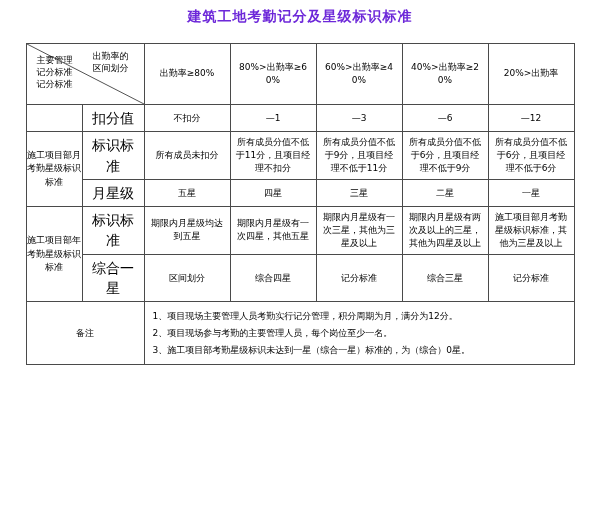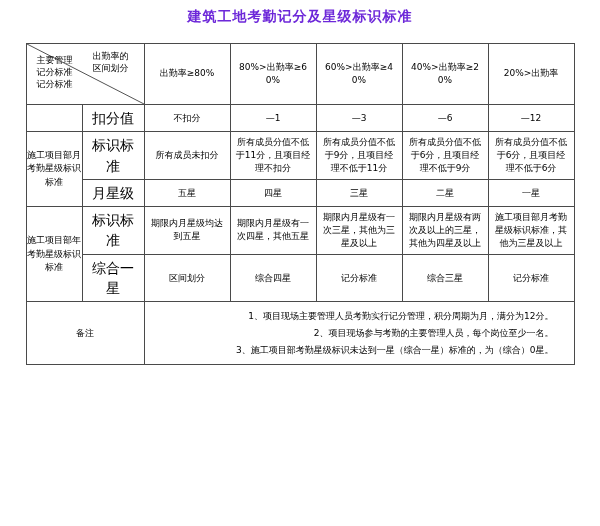--- a/index.html
+++ b/index.html
@@ -84,22 +84,22 @@
   .split-bottom {
     position: absolute;
     left: 4px;
     bottom: 14px;
     font-size: 9px;
     line-height: 1.35;
     text-align: center;
     width: 48px;
   }
   td.remark-body {
-    text-align: right;
-    padding: 6px 20px;
+    text-align: left;
+    padding: 6px 8px;
     font-size: 9px;
     line-height: 1.85;
   }
   .remark-line {
     display: block;
     white-space: nowrap;
   }
 </style>
 </head>
 <body>

